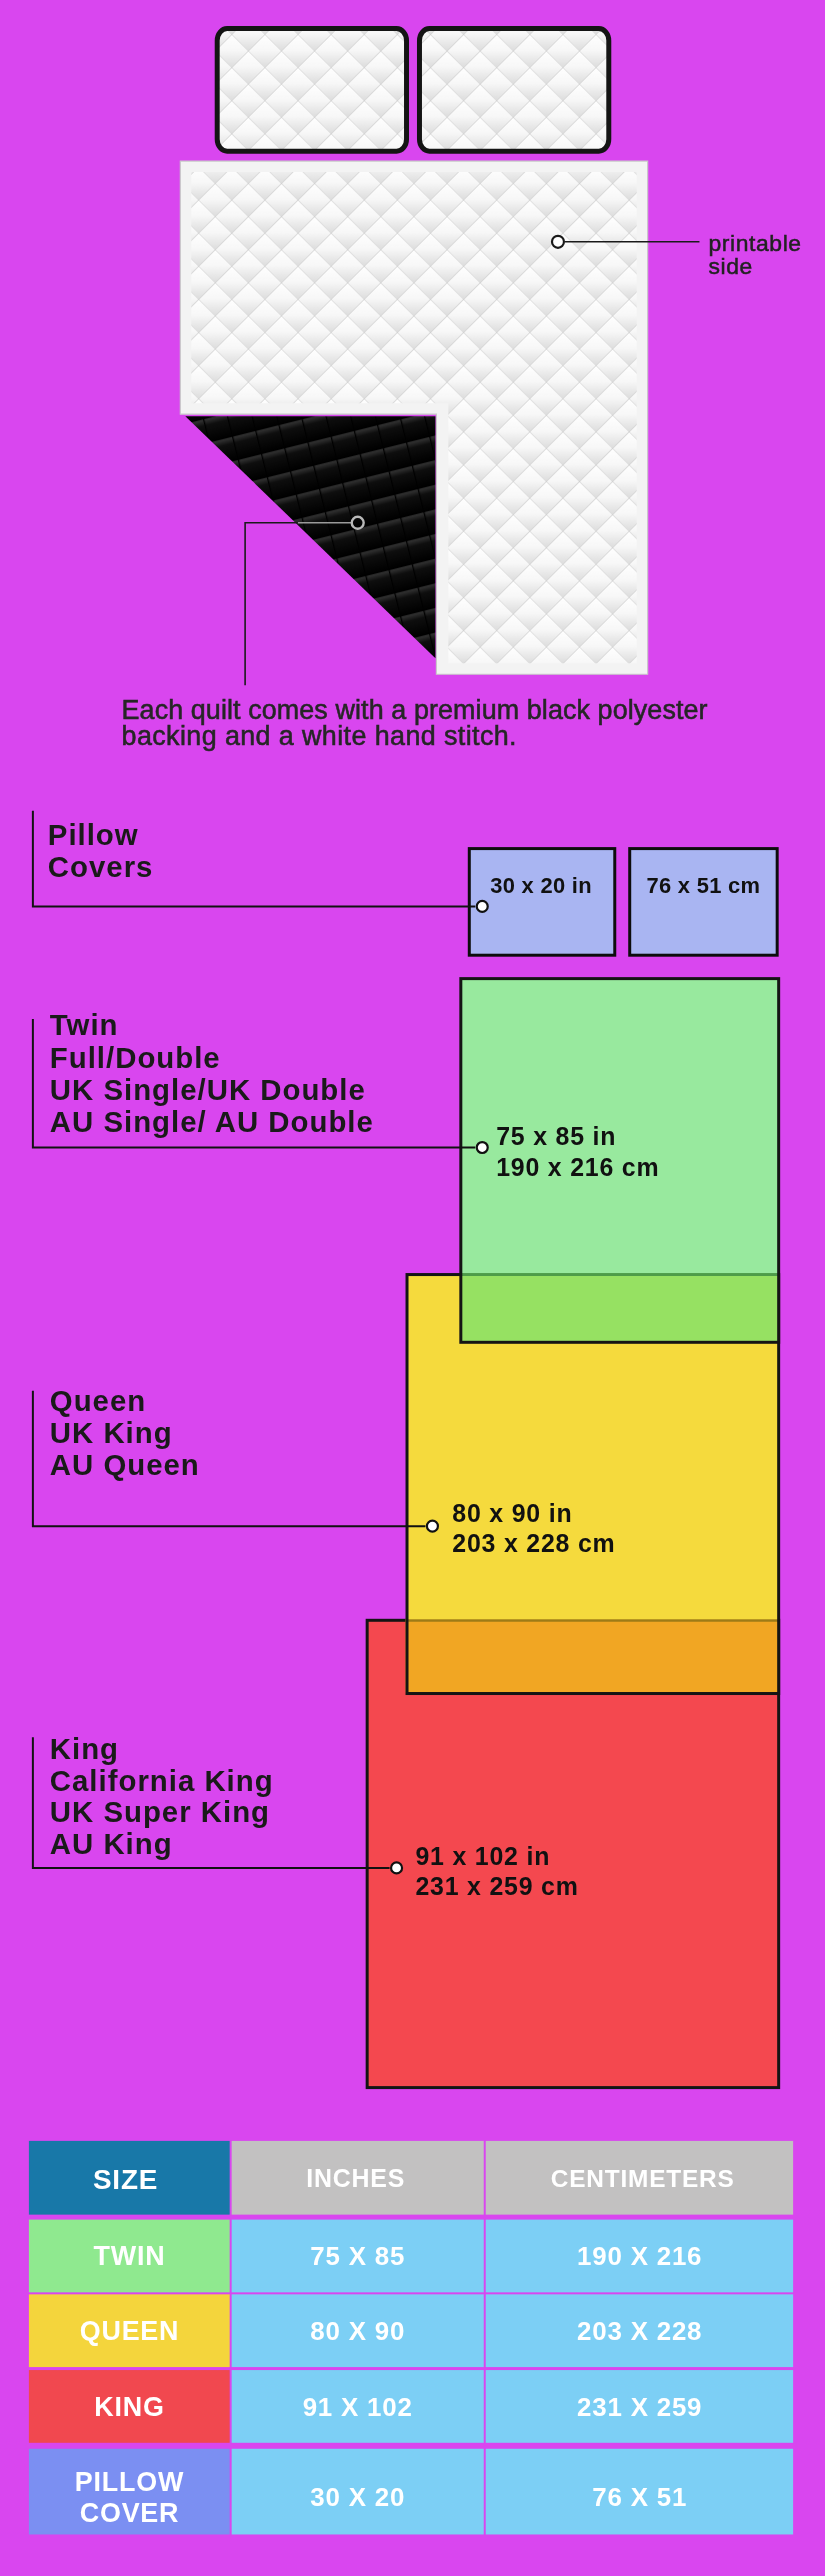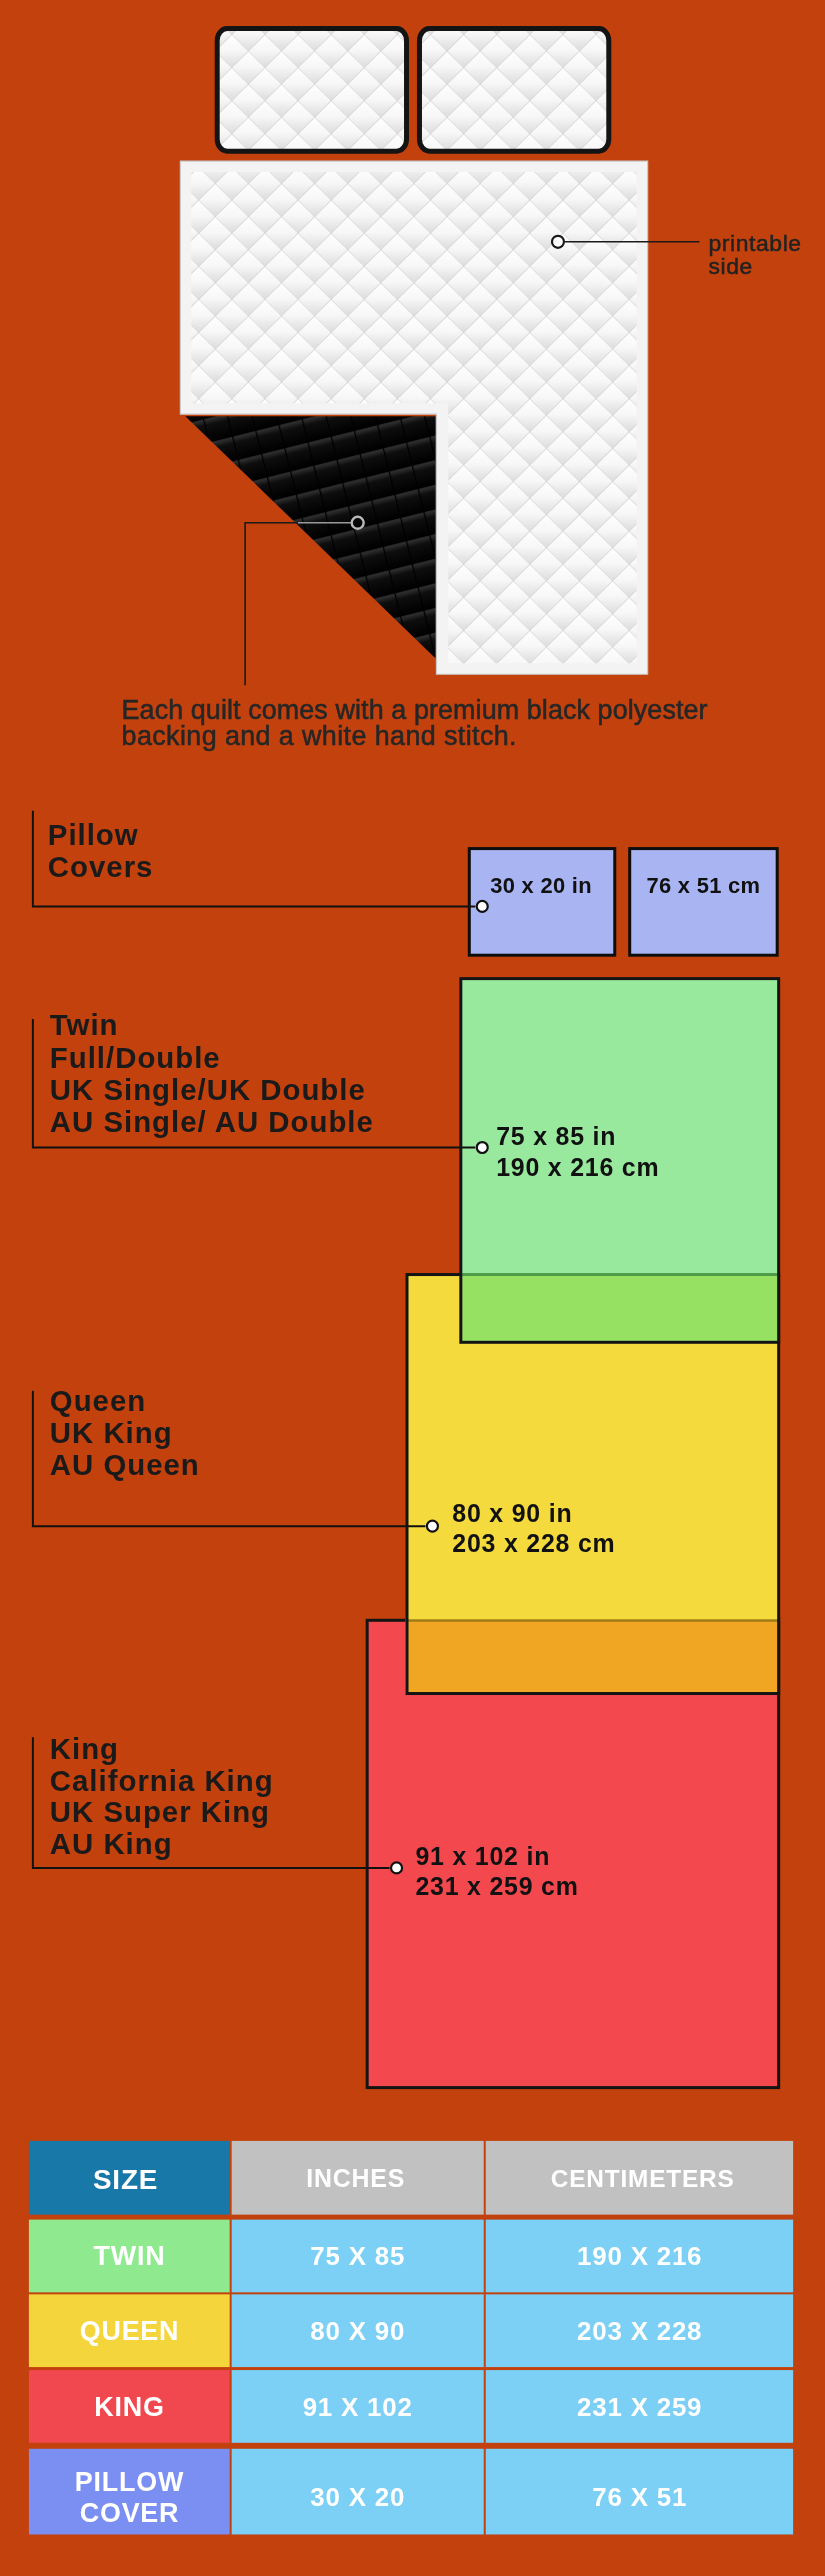--- a/index.html
+++ b/index.html
@@ -1,16 +1,16 @@
 <!DOCTYPE html>
 <html><head>
 <meta charset="utf-8">
 <style>
 html,body{margin:0;padding:0;background:#ffffff;}
-#page{position:relative;width:825px;height:2576px;background:#c2410c;font-family:"Liberation Sans",sans-serif;overflow:hidden;}
+#page{position:relative;width:825px;height:2576px;background:#d946ef;font-family:"Liberation Sans",sans-serif;overflow:hidden;}
 #main{position:absolute;top:0;left:0;}
 </style>
 </head>
 <body>
 <div id="page">
 <svg id="main" width="825" height="2576" viewBox="0 0 828 2584">
 <defs>
 <linearGradient id="gw" x1="0" y1="0" x2="1" y2="1">
 <stop offset="0" stop-color="#ffffff"></stop>
 <stop offset="0.5" stop-color="#f7f7f7"></stop>

